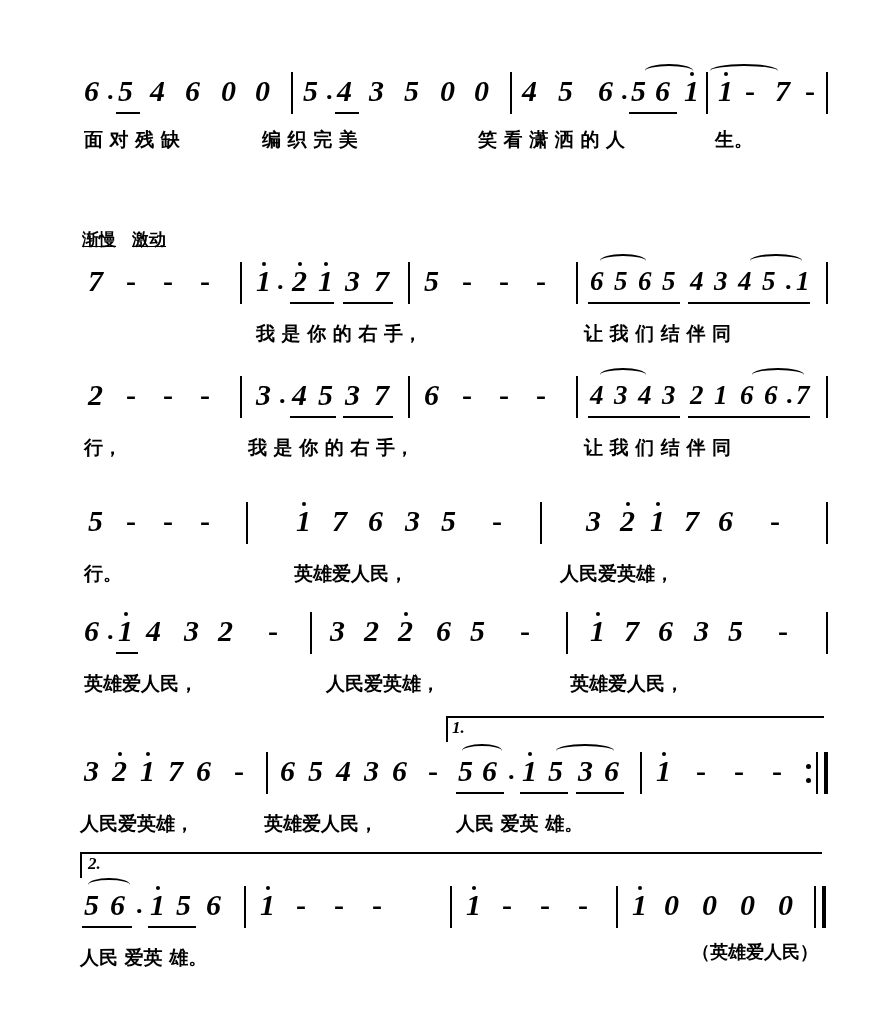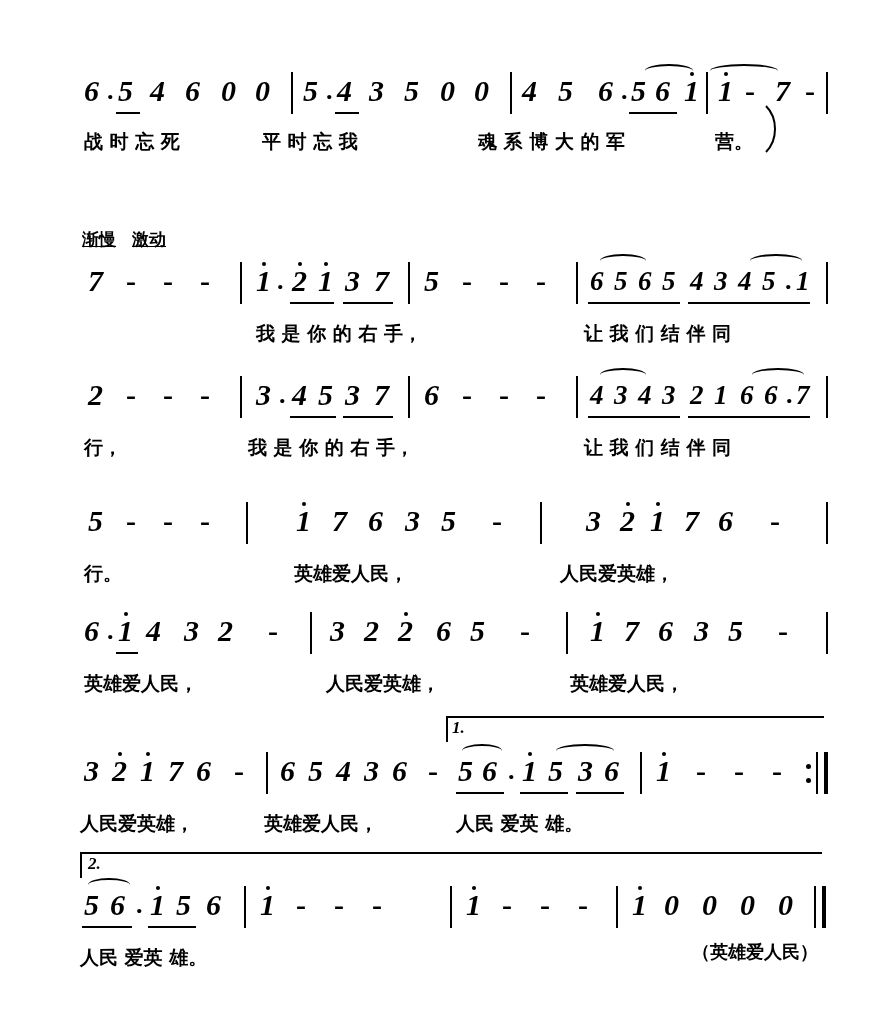--- a/index.html
+++ b/index.html
@@ -190,29 +190,25 @@
       <div class="bar" style="left:706px;"></div>
 
       <span class="n" style="left:718px;">1</span>
       <span class="odot" style="left:724px; top:0px;"></span>
       <span class="dash" style="left:745px;">-</span>
       <span class="n" style="left:775px;">7</span>
       <span class="dash" style="left:805px;">-</span>
       <div class="slur" style="left:710px; top:-8px; width:68px;"></div>
       <div class="bar" style="left:826px;"></div>
     </div>
-    <div class="lyric-row2" style="top:12px;">
-      <span class="ly" style="left:84px;">战 时 忘 死</span>
-      <span class="ly" style="left:262px;">平 时 忘 我</span>
-      <span class="ly" style="left:478px;">魂 系 博 大 的 军</span>
-      <span class="ly" style="left:715px;">营。</span>
-
-      <svg style="position:absolute; left:762px; top:-26px;" width="24" height="52">
-        <path d="M4,2 C16,14 16,36 4,48" stroke="#000" stroke-width="2" fill="none"></path>
-      </svg>
+    <div class="lyric-row" style="top:10px;">
+      <span class="ly" style="left:84px;">面 对 残 缺</span>
+      <span class="ly" style="left:262px;">编 织 完 美</span>
+      <span class="ly" style="left:478px;">笑 看 潇 洒 的 人</span>
+      <span class="ly" style="left:715px;">生。</span>
     </div>
   </div>
 
   <div class="mark" style="left:82px; top:228px;">
     <u>渐慢</u>
   </div>
   <div class="mark" style="left:132px; top:228px;">
     <u>激动</u>
   </div>
 

